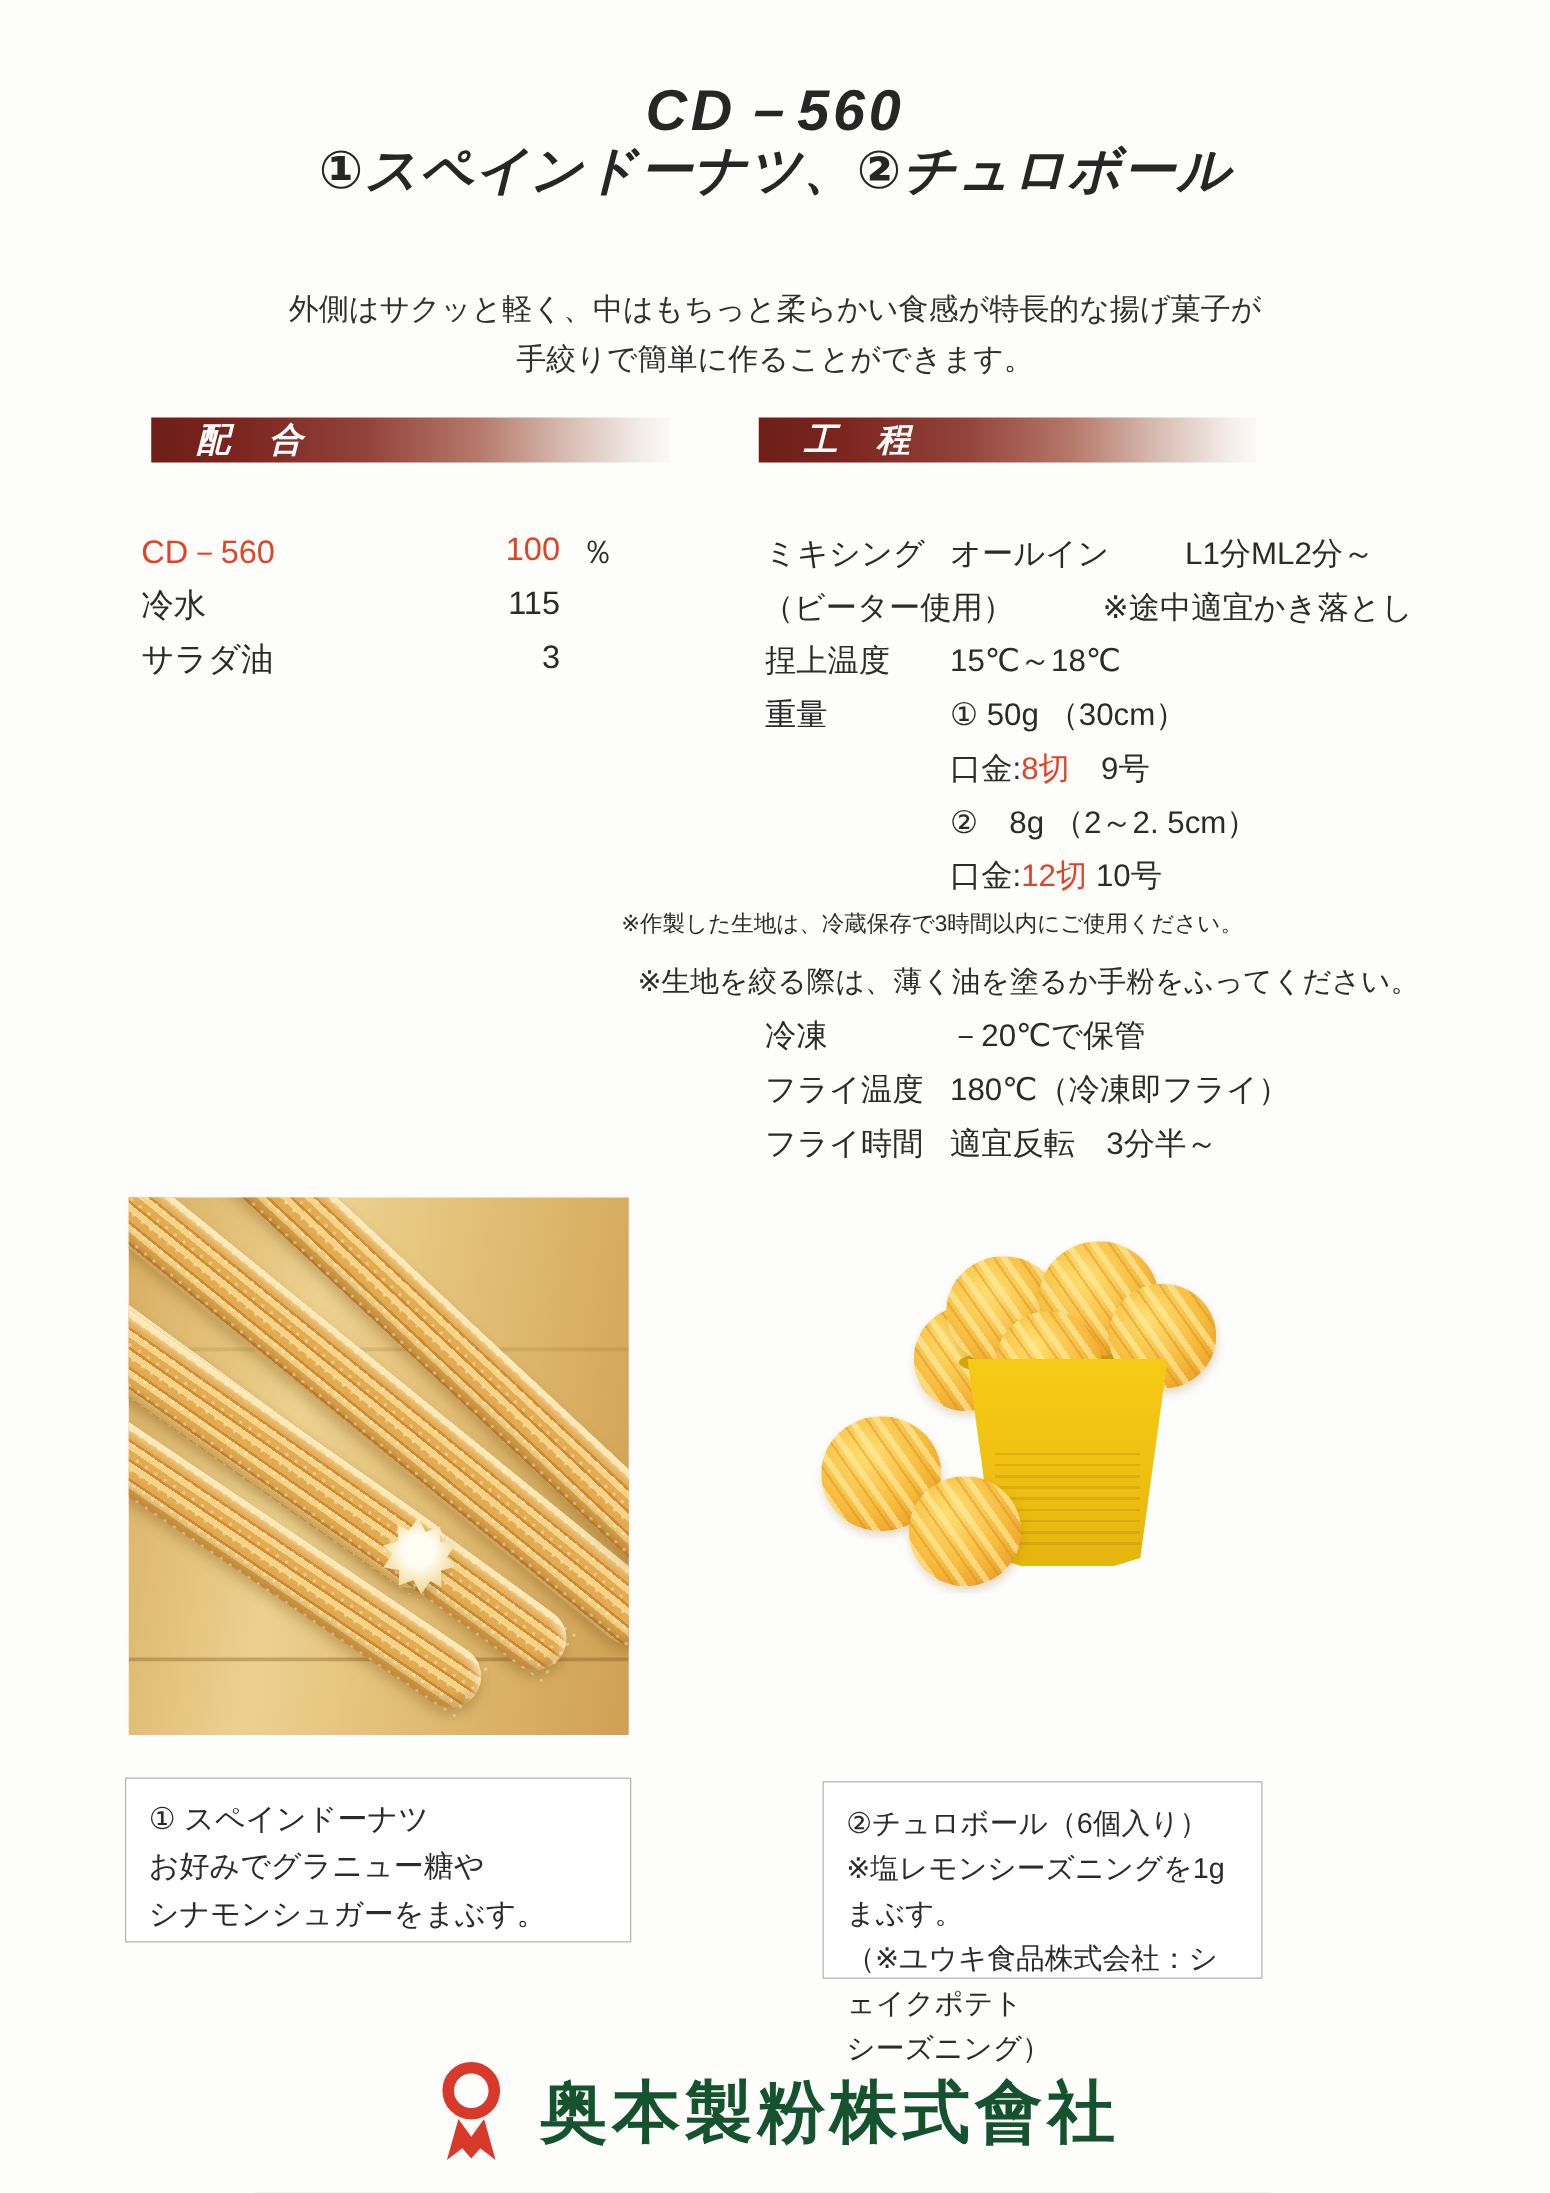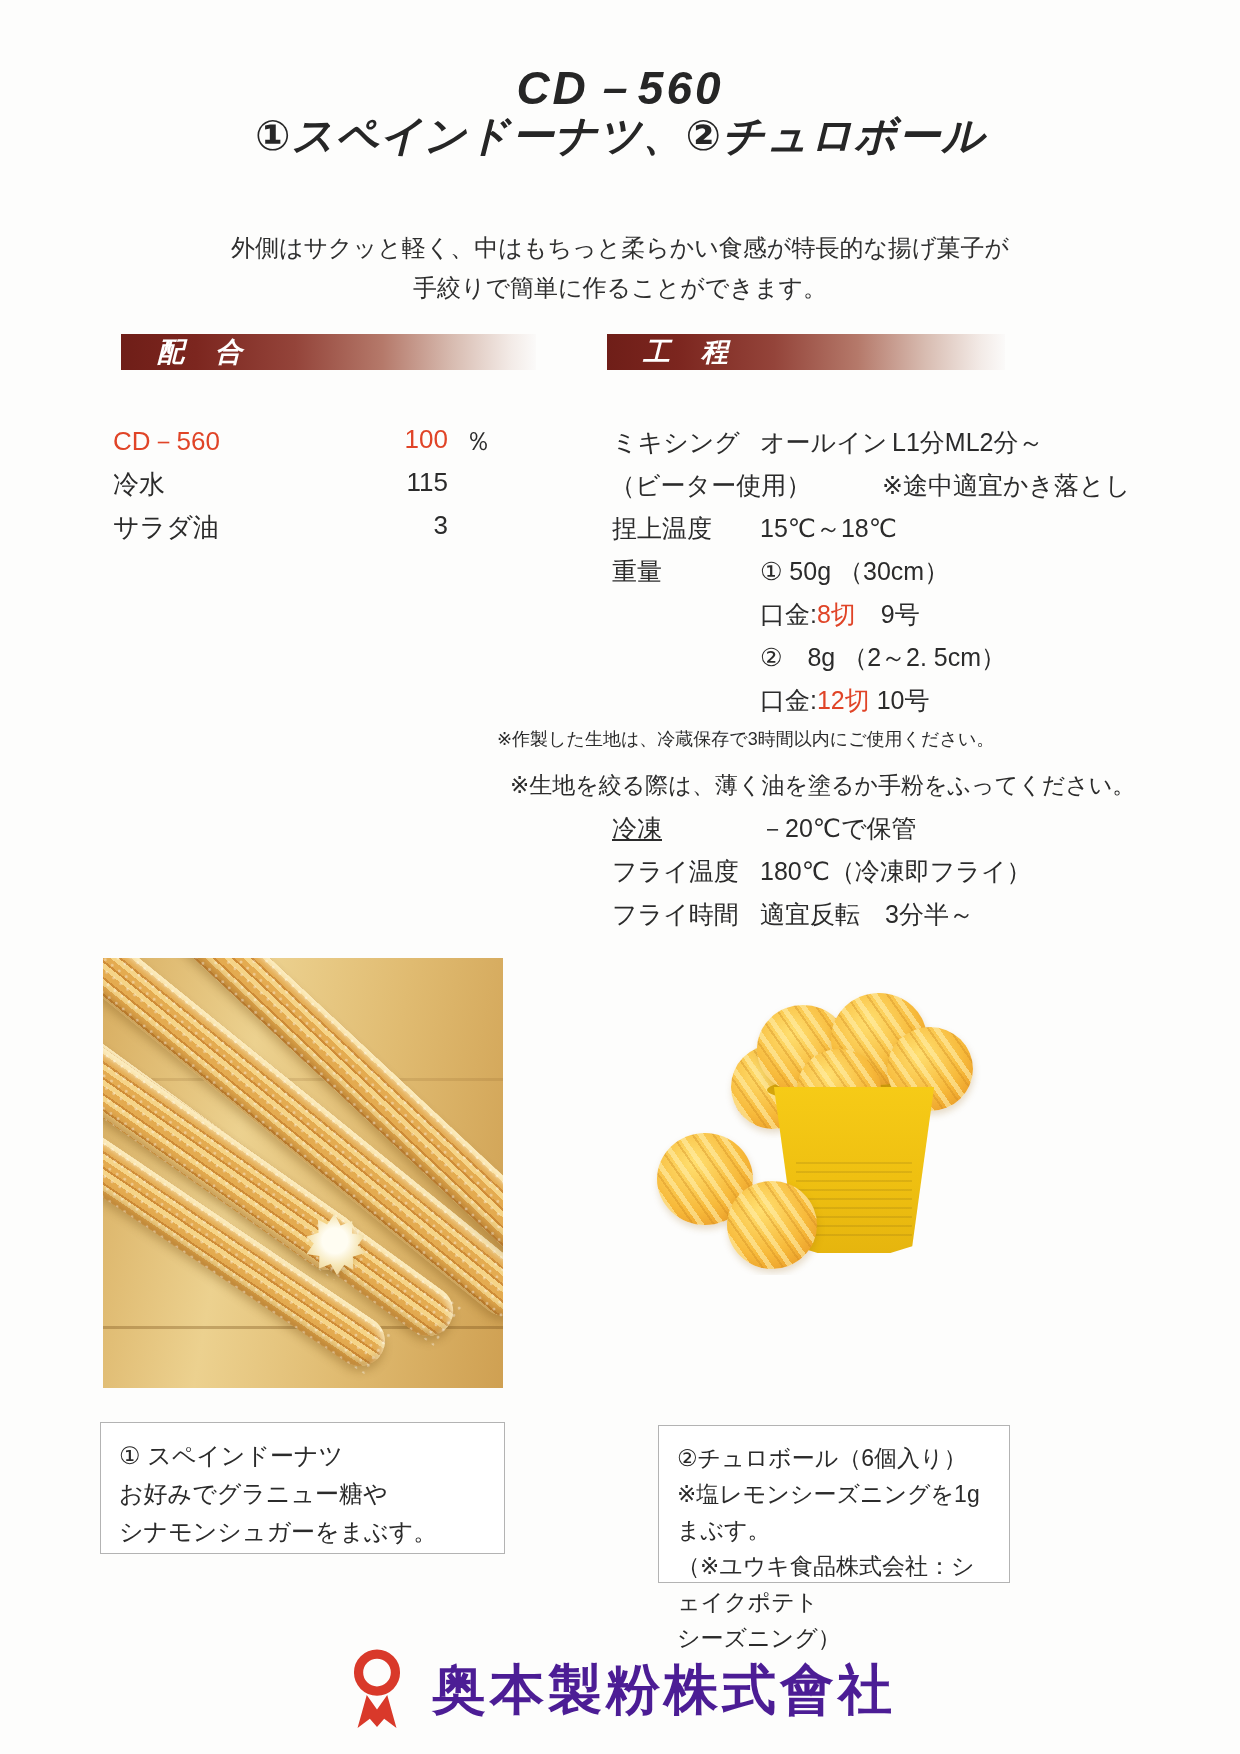--- a/index.html
+++ b/index.html
@@ -98,21 +98,21 @@
   .cap-left  { left:100px; top:1422px; width:405px; height:132px; }
   .cap-right { left:658px; top:1425px; width:352px; height:158px; line-height:36px; font-size:23px; }
   
   .footer {
     position:absolute; left:0; top:1648px; width:100%;
     display:flex; align-items:center; justify-content:center; gap:22px;
   }
   .logo-mark { width:66px; height:84px; }
   .company {
     font-family:"Liberation Serif","DejaVu Serif",serif;
-    font-size:54px; font-weight:bold; color:#4c1d95; letter-spacing:4px;
+    font-size:54px; font-weight:bold; color:#14532d; letter-spacing:4px;
   }
 </style>
 </head>
 <body>
 
 <div class="page">
 
   <div class="title1">CD－560</div>
   <div class="title2">①スペインドーナツ、②チュロボール</div>
   <div class="desc">
@@ -136,21 +136,21 @@
     <span class="lbl">冷水</span>
     <span class="val">115</span>
   </div>
   <div class="form-row" style="top:510px;">
     <span class="lbl">サラダ油</span>
     <span class="val">3</span>
   </div>
 
   <div class="proc" style="left:612px; top:426px;">ミキシング</div>
   <div class="proc" style="left:760px; top:426px;">オールイン</div>
-  <div class="proc" style="left:892px; top:426px;">L1分ML2分～</div>
+  <div class="proc" style="left:948px; top:426px;">L1分ML2分～</div>
 
   <div class="proc" style="left:610px; top:469px;text-align:right;">（ビーター使用）</div>
   <div class="proc" style="left:882px; top:469px;text-align:right;">※途中適宜かき落とし</div>
 
   <div class="proc" style="left:612px; top:512px;">捏上温度</div>
   <div class="proc" style="left:760px; top:512px;">15℃～18℃</div>
 
   <div class="proc" style="left:612px; top:555px;">重量</div>
   <div class="proc" style="left:760px; top:555px;">① 50g （30cm）</div>
 
@@ -160,21 +160,21 @@
 
   <div class="proc" style="left:760px; top:641px;">②　8g （2～2. 5cm）</div>
 
   <div class="proc" style="left:760px; top:684px;">
     <span>口金:</span><span class="red">12切</span><span> 10号</span>
   </div>
 
   <div class="proc" style="left:497px; top:727px; font-size:18px;">※作製した生地は、冷蔵保存で3時間以内にご使用ください。</div>
   <div class="proc" style="left:510px; top:770px; font-size:23px;">※生地を絞る際は、薄く油を塗るか手粉をふってください。</div>
 
-  <div class="proc" style="left:612px; top:812px;text-decoration:underline;">冷凍</div>
+  <div class="proc" style="left:612px; top:812px;">冷凍</div>
   <div class="proc" style="left:760px; top:812px;">－20℃で保管</div>
 
   <div class="proc" style="left:612px; top:855px;">フライ温度</div>
   <div class="proc" style="left:760px; top:855px;">180℃（冷凍即フライ）</div>
 
   <div class="proc" style="left:612px; top:898px;">フライ時間</div>
   <div class="proc" style="left:760px; top:898px;">適宜反転　3分半～</div>
 
   <div class="photo-left">
     <div class="plank" style="top:368px;"></div>

